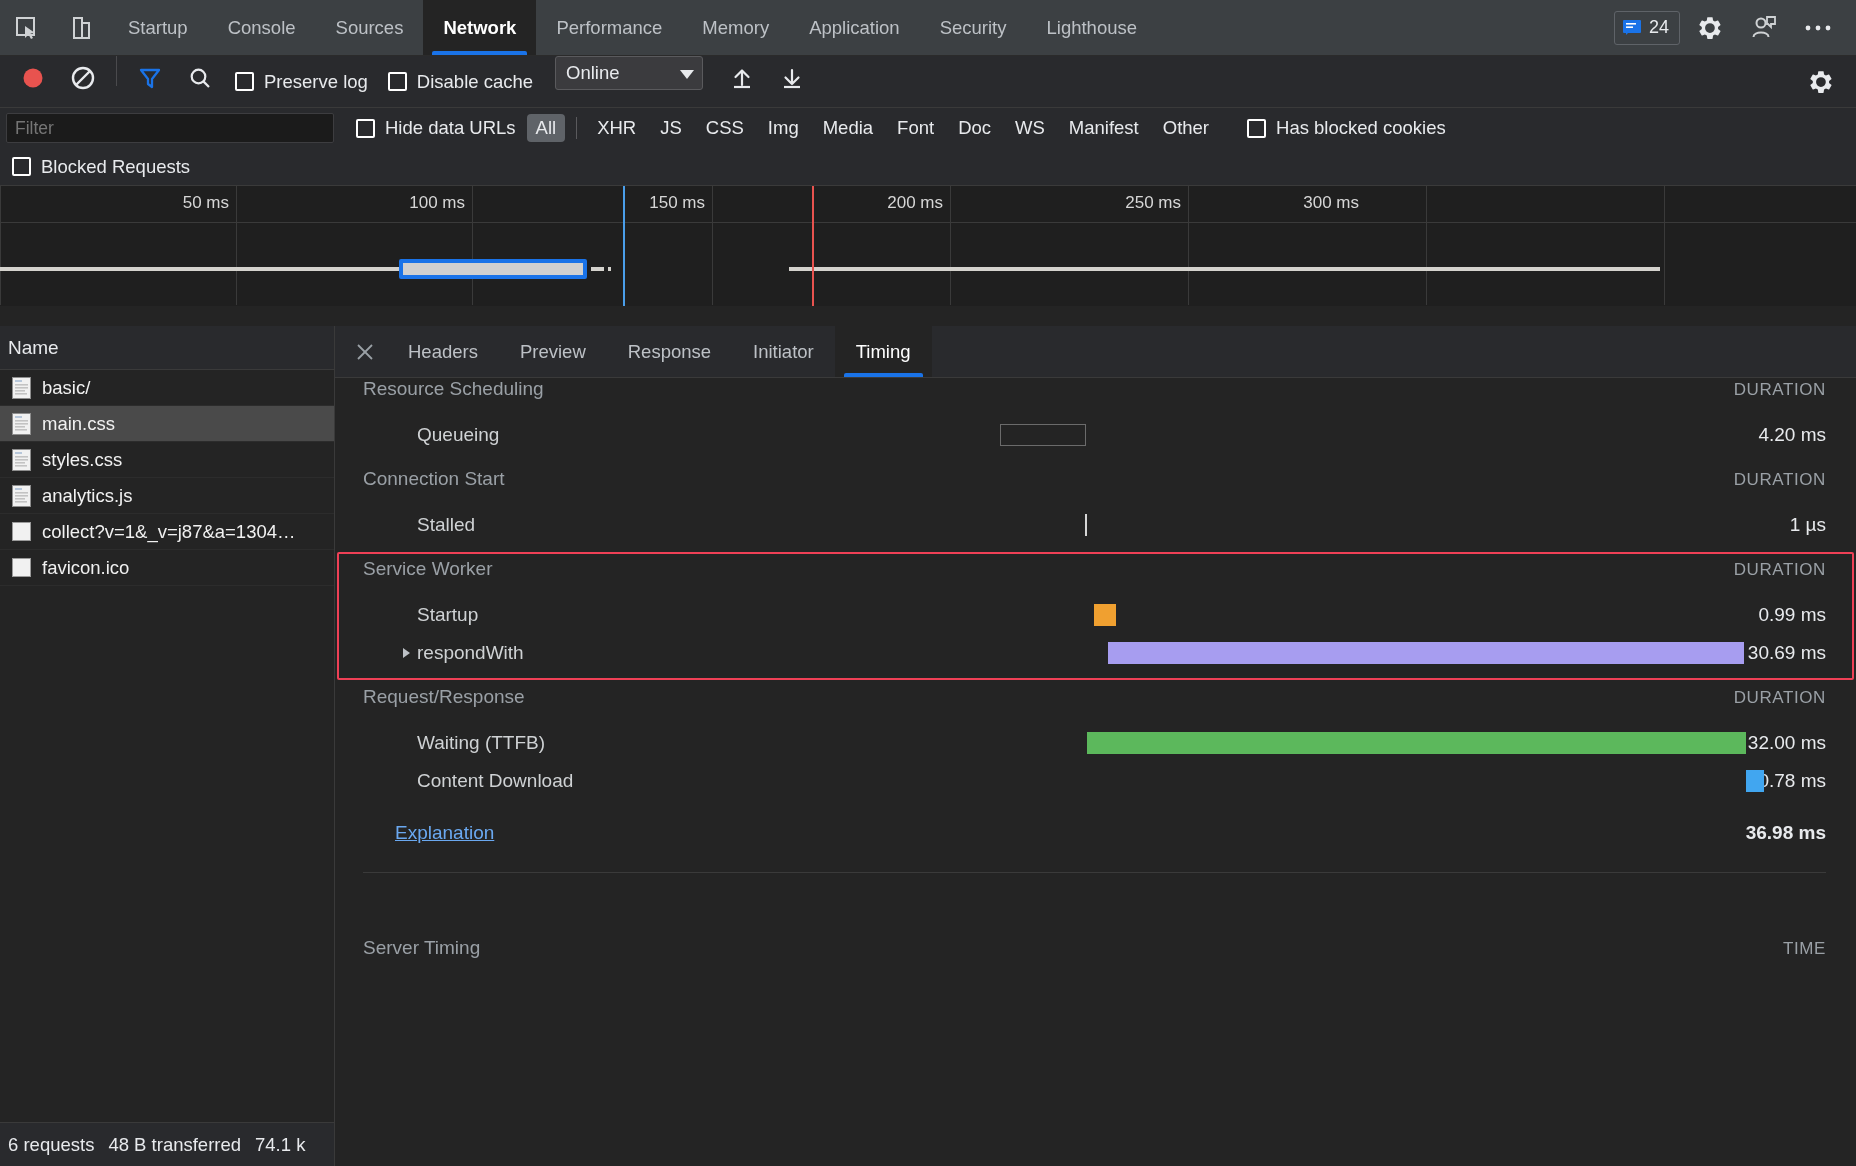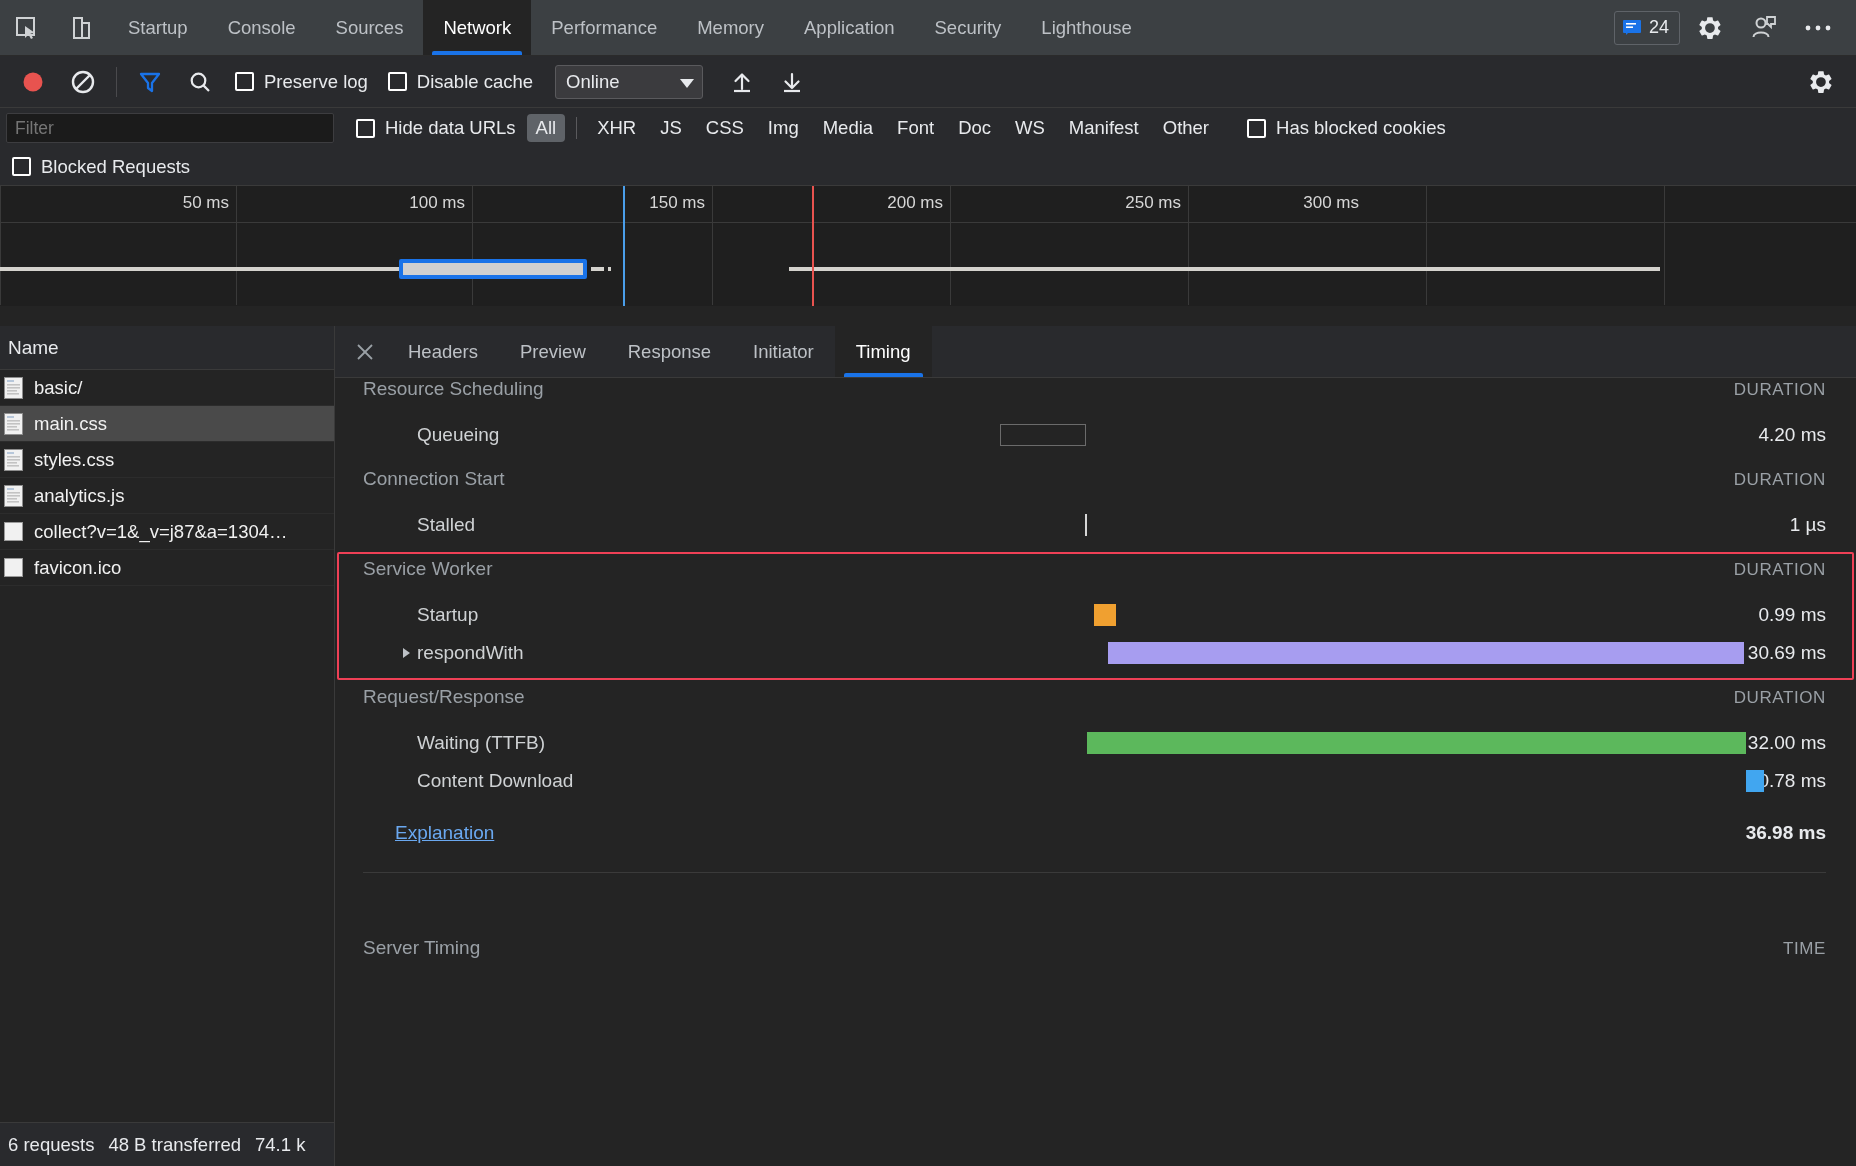--- a/index.html
+++ b/index.html
@@ -19,37 +19,37 @@
     border-bottom: 1px solid #2b2b2b;
   }
   .tb-icon-btn {
     width: 54px; display: flex; align-items: center; justify-content: center;
   }
   .panel-tab {
     display: flex; align-items: center; padding: 0 20px;
     font-size: 18.5px; color: #bdc1c6; position: relative;
     white-space: nowrap;
   }
-  .panel-tab.active { color: #ffffff; background: #242424; }
+  .panel-tab.active { color: #ffffff; background: #242424; font-weight: bold; }
   .panel-tab.active::after {
     content: ""; position: absolute; left: 9px; right: 9px; bottom: 0;
     height: 4px; background: #1a73e8; border-radius: 2px 2px 0 0;
   }
   #tabbar-right { margin-left: auto; display: flex; align-items: center; padding-right: 14px; gap: 6px; }
   .msg-badge {
     display: flex; align-items: center; gap: 7px;
     border: 1px solid #5f6368; border-radius: 3px;
     padding: 3px 10px 3px 7px; height: 34px;
   }
   .msg-badge .count { font-size: 18px; color: #e8eaed; }
   .tr-btn { width: 48px; height: 44px; display:flex; align-items:center; justify-content:center; }
 
   
   #toolbar {
-    height: 52px; background: #292a2d; display: flex; align-items: center;
+    height: 52px; background: #292a2d; display: flex; 
     padding-left: 10px; gap: 4px; border-bottom: 1px solid #3a3a3a;
   }
   .tbtn { width: 46px; height: 44px; display:flex; align-items:center; justify-content:center; }
   .chk-label { display: flex; align-items: center; gap: 10px; font-size: 18.5px; color: #e8eaed; margin-left: 8px; margin-right: 8px; white-space: nowrap; }
   .chkbox { width: 19px; height: 19px; border: 2px solid #ffffff; border-radius: 2px; background: transparent; flex: none; }
   .throttle-select {
     display: flex; align-items: center; justify-content: space-between;
     width: 148px; height: 34px; background: #3b3b3e; border: 1px solid #5a5a5d;
     border-radius: 3px; padding: 0 8px 0 10px; font-size: 18.5px; color: #e8eaed;
     margin-left: 10px;
@@ -105,21 +105,21 @@
 
   
   #reqlist { width: 335px; background: #242424; border-right: 1px solid #3a3a3a; position: relative; }
   #reqlist-head {
     height: 44px; background: #292a2d; border-bottom: 1px solid #3a3a3a;
     display: flex; align-items: center; padding-left: 8px;
     font-size: 19px; color: #e8eaed;
   }
   .req-row {
     height: 36px; display: flex; align-items: center; gap: 11px;
-    padding-left: 4px; font-size: 18.5px; color: #f1f1f1;
+    padding-left: 12px; font-size: 18.5px; color: #f1f1f1;
     border-bottom: 1px solid #2c2c2c; white-space: nowrap; overflow: hidden;
   }
   .req-row.selected { background: #4a4a4a; }
   .doc-ico { width: 19px; height: 22px; flex: none; }
   .plain-ico { width: 19px; height: 19px; background: #f1f1f1; border: 1px solid #9a9a9a; flex: none; }
   #reqlist-footer {
     position: absolute; left: 0; right: 0; bottom: 0; height: 44px;
     background: #292a2d; border-top: 1px solid #3a3a3a;
     display: flex; align-items: center; gap: 14px; padding-left: 8px;
     font-size: 18.5px; color: #e8eaed; white-space: nowrap; overflow: hidden;

